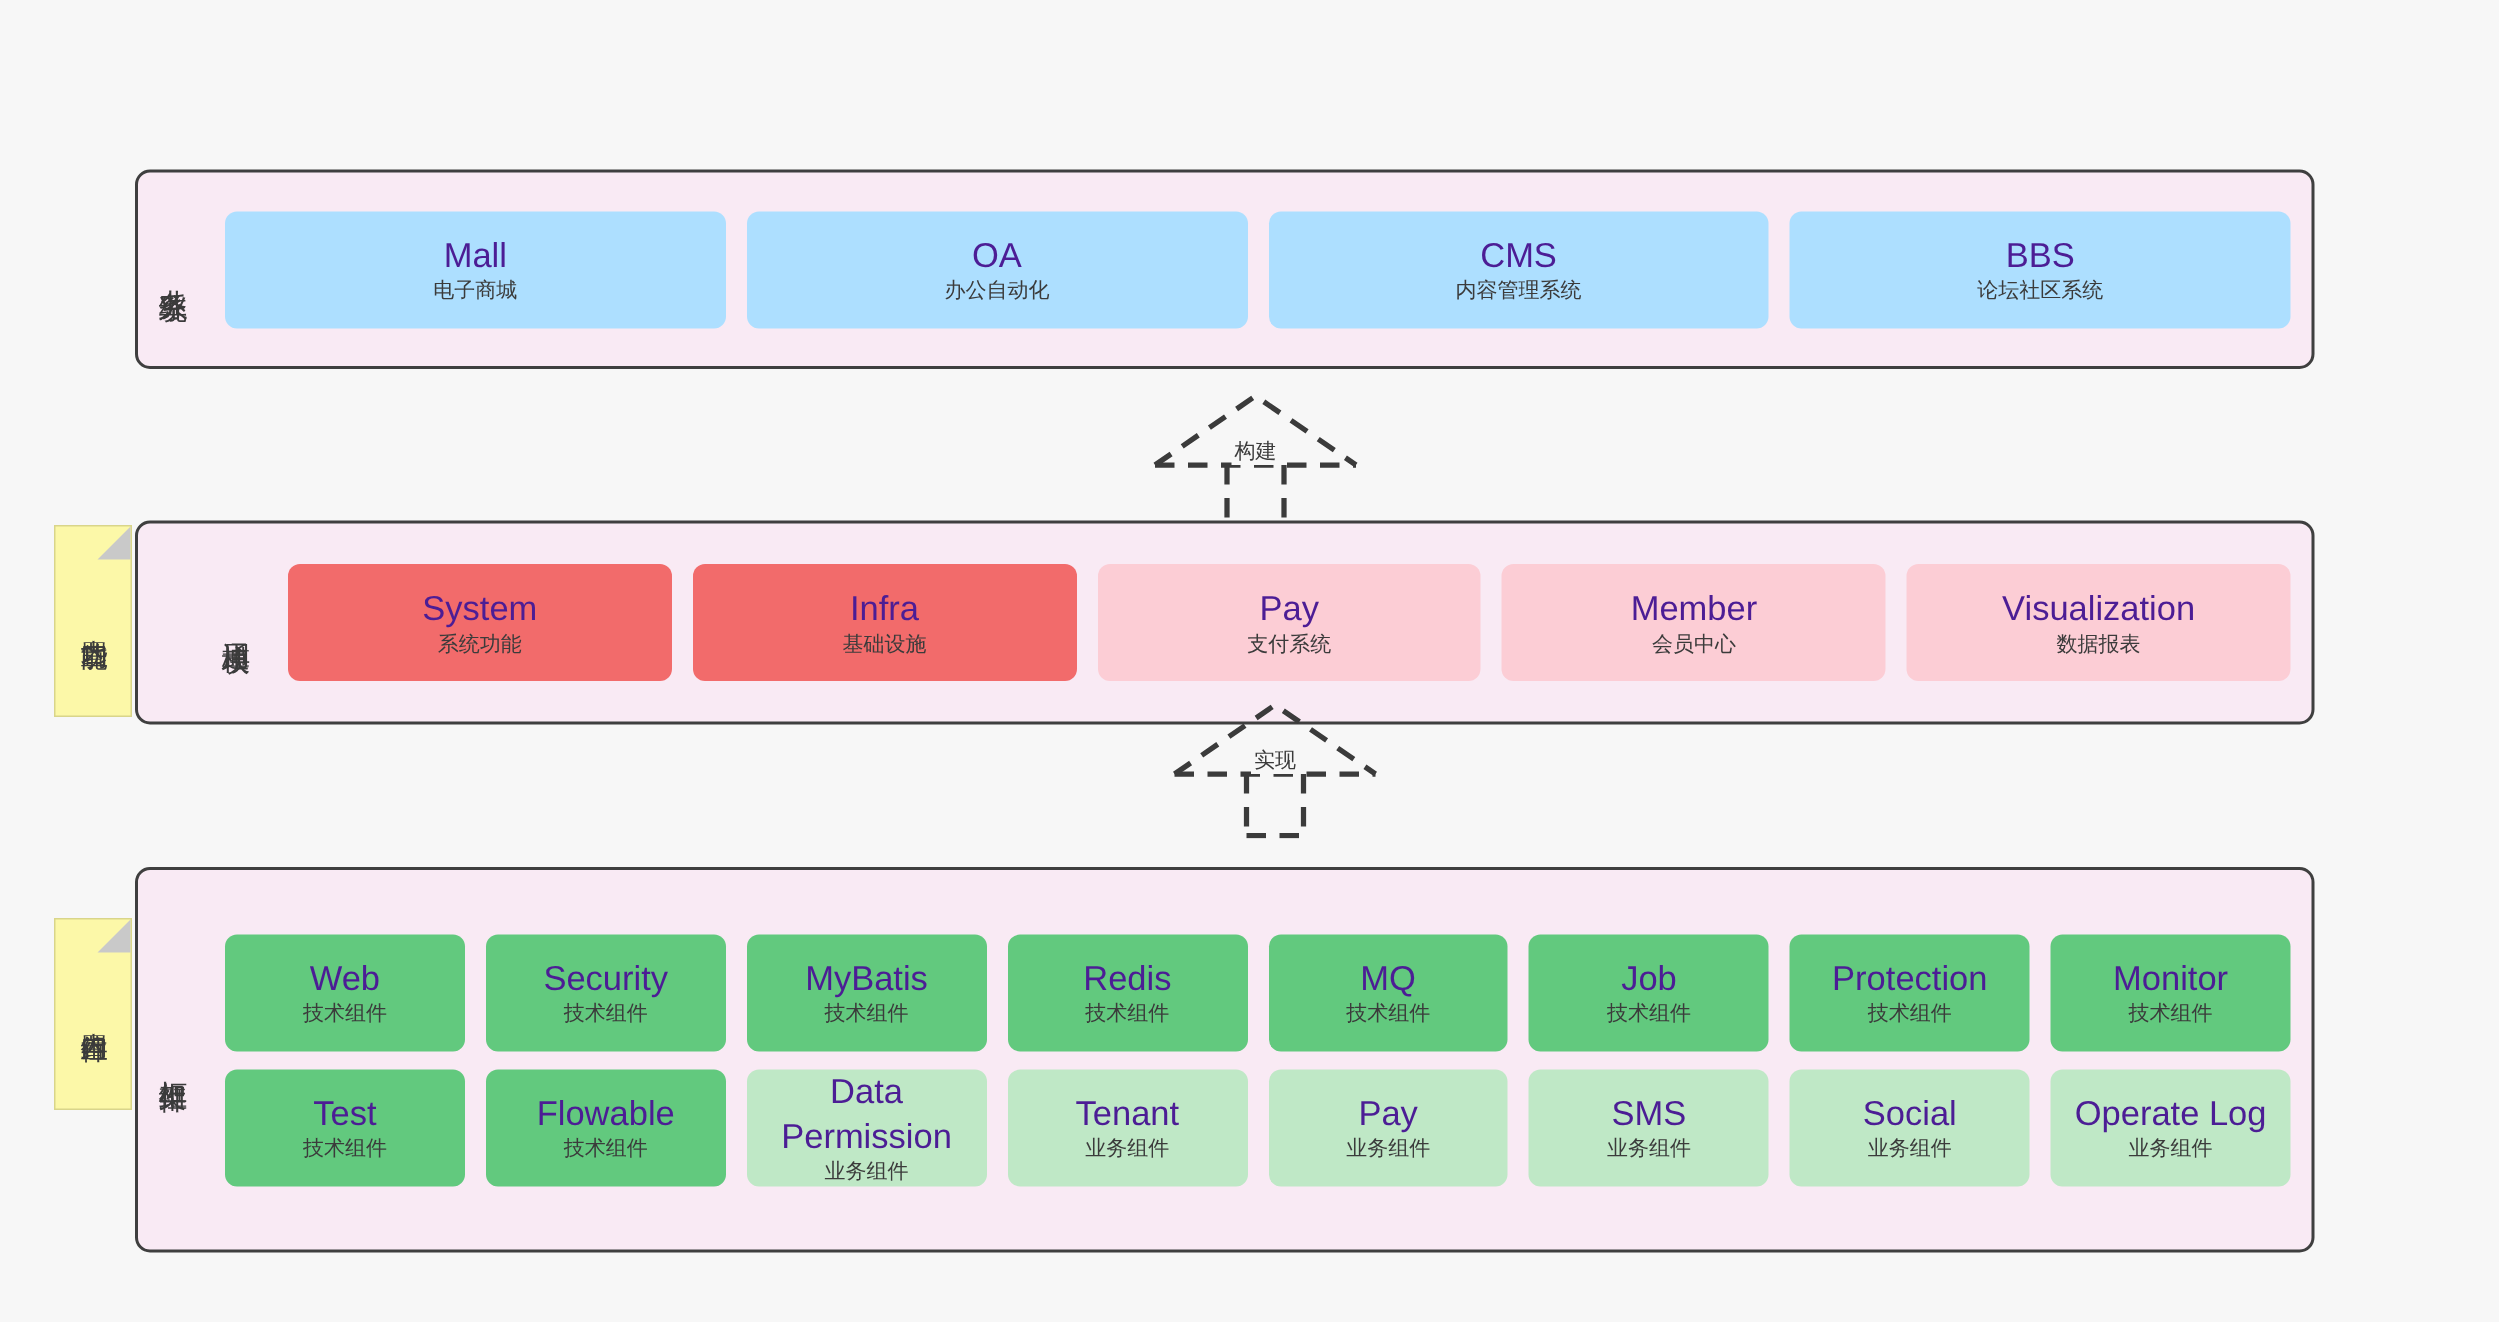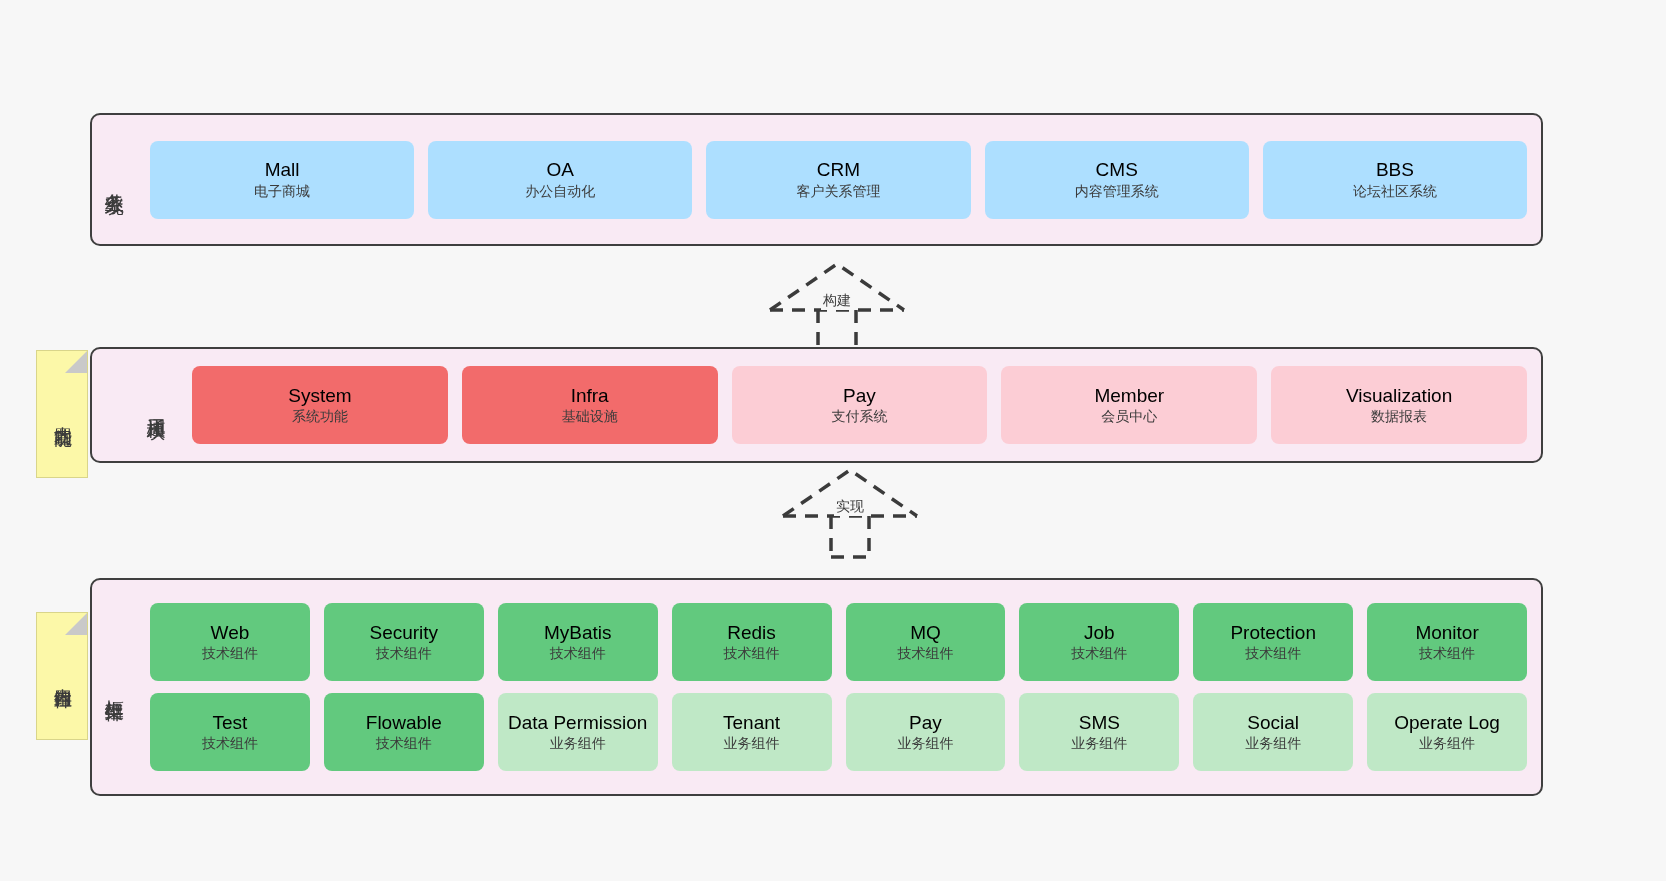--- a/index.html
+++ b/index.html
@@ -70,38 +70,38 @@
     display: flex;
     flex-direction: column;
     align-items: center;
     justify-content: center;
     text-align: center;
     line-height: 1.28;
     box-sizing: border-box;
     padding: 4px 6px;
   }
   .card .ttl {
-    font-size: 19px;
-    color: #000000;
+    font-size: 23px;
+    color: #4c1d95;
   }
   .card .sub {
     font-size: 14px;
     color: #3b3b3b;
   }
 
   .c-blue        { background: #addfff; }
   .c-red         { background: #f26b6b; }
   .c-pink        { background: #fccdd5; }
   .c-green       { background: #62c97e; }
   .c-green-light { background: #bfe8c6; }
 
   
   #layer-business { left: 90px;  top: 113px; width: 1453px; height: 133px; }
-  #layer-common   { left: 90px;  top: 347px; width: 1453px; height: 116px; padding-left: 42px; }
-  #layer-frame    { left: 90px;  top: 578px; width: 1453px; height: 218px; }
+  #layer-common   { left: 90px;  top: 347px; width: 1453px; height: 136px; padding-left: 42px; }
+  #layer-frame    { left: 90px;  top: 578px; width: 1453px; height: 257px; }
 
   #layer-business .card,
   #layer-common   .card { height: 78px; }
   #layer-frame    .card { height: 78px; }
 
   
   .sticky {
     position: absolute;
     width: 52px;
     background: #fcf8a8;
@@ -162,24 +162,20 @@
     <div class="layer-title">业务系统</div>
     <div class="layer-body">
       <div class="row">
         <div class="card c-blue">
           <span class="ttl">Mall</span>
           <span class="sub">电子商城</span>
         </div>
         <div class="card c-blue">
           <span class="ttl">OA</span>
           <span class="sub">办公自动化</span>
-        </div>
-        <div class="card c-blue">
-          <span class="ttl">CRM</span>
-          <span class="sub">客户关系管理</span>
         </div>
         <div class="card c-blue">
           <span class="ttl">CMS</span>
           <span class="sub">内容管理系统</span>
         </div>
         <div class="card c-blue">
           <span class="ttl">BBS</span>
           <span class="sub">论坛社区系统</span>
         </div>
       </div>

